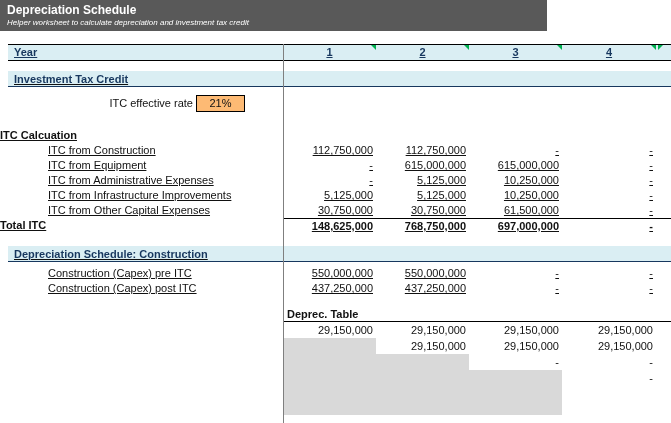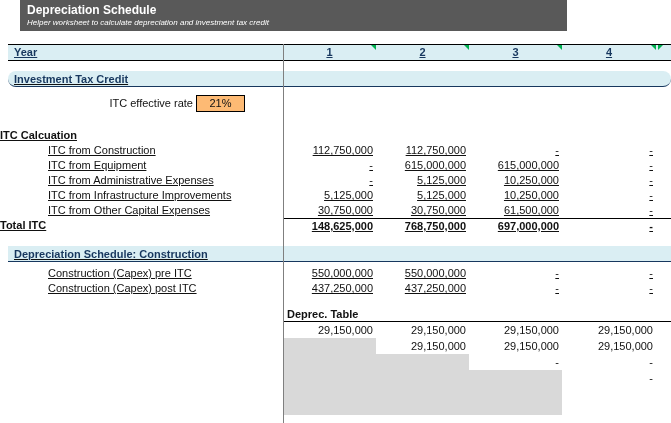--- a/index.html
+++ b/index.html
@@ -3,21 +3,21 @@
 <meta charset="utf-8">
 <style>
   html,body { margin:0; padding:0; background:#ffffff; }
   .sheet {
     position:relative; width:671px; height:423px; background:#ffffff;
     font-family:"Liberation Sans", sans-serif; font-size:11px; color:#111111;
     overflow:hidden;
   }
   
   .header-bar {
-    position:absolute; left:20px; top:0; width:547px; height:31px;
+    position:absolute; left:0; top:0; width:547px; height:31px;
     background:#595959; color:#ffffff; box-sizing:border-box; padding:3px 0 0 7px;
   }
   .header-title { font-size:12px; font-weight:bold; line-height:14px; }
   .header-sub   { font-size:8px; font-style:italic; line-height:11px; }
 
   
   .row {
     position:absolute; left:0; width:671px; height:15px; line-height:15px;
     display:grid; grid-template-columns:283px 93px 93px 93px 94px 15px;
     box-sizing:border-box;
@@ -40,21 +40,21 @@
   .year-row {
     top:44px; height:17px; line-height:15px; font-weight:bold;
     border-top:1px solid #000000; border-bottom:1px solid #000000;
   }
   .year-c { text-align:center; position:relative; }
   .tri-r { position:absolute; top:0; right:0; width:0; height:0;
            border-top:5px solid #00B050; border-left:5px solid transparent; }
   .tri-l { position:absolute; top:0; left:2px; width:0; height:0;
            border-top:5px solid #00B050; border-right:5px solid transparent; }
 
-  .itc-band { top:71px; height:16px; line-height:16px; border-bottom:1px solid #17375E;border-radius:8px; }
+  .itc-band { top:71px; height:16px; line-height:16px; border-bottom:1px solid #17375E; }
   .dep-band { top:246px; height:16px; line-height:16px; border-bottom:1px solid #17375E; }
 
   .rate-label { position:absolute; left:0; top:95px; width:193px; height:17px;
                 line-height:17px; text-align:right; font-weight:normal; }
   .rate-box   { position:absolute; left:196px; top:95px; width:49px; height:17px;
                 border:1px solid #000000; box-sizing:border-box; line-height:15px;
                 text-align:center; background:#fdba74; }
 
   .vline { position:absolute; left:283px; top:44px; width:1px; height:379px;
            background:#7f7f7f; z-index:5; }

